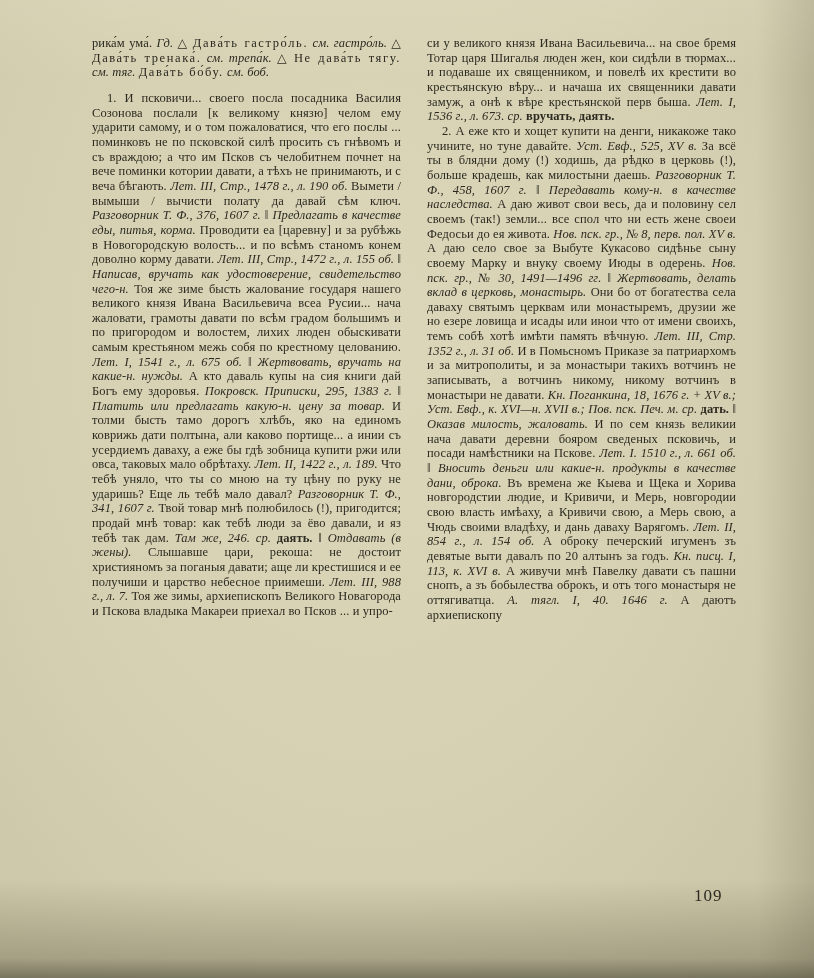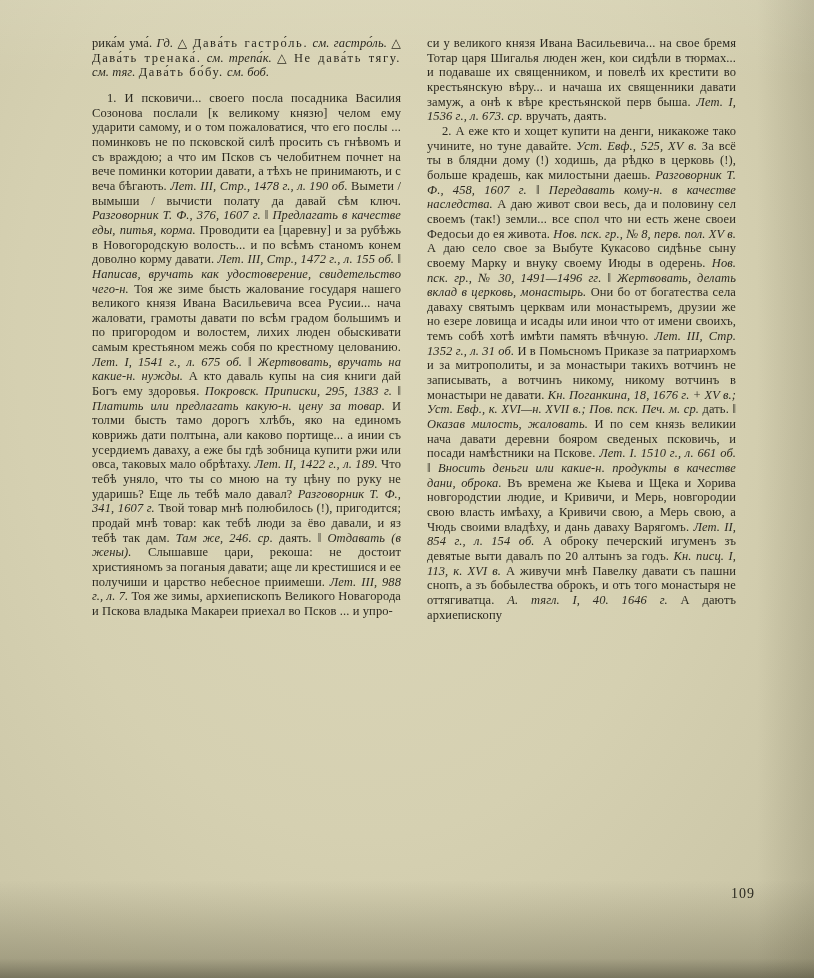--- a/index.html
+++ b/index.html
@@ -33,29 +33,28 @@
     text-align: justify;
     font-size: 12.5px;
     line-height: 14.65px;
     color: #2c2a21;
     letter-spacing: 0.1px;
   }
   .col p { margin: 0; }
   .col p.indent { text-indent: 15px; }
   .col p.gap { margin-bottom: 11px; }
   .i { font-style: italic; }
-  .b { font-weight: normal; }
+  .b { font-weight: bold; }
   .sp { letter-spacing: 1.6px; }
   .page-number {
     position: absolute;
     left: 694px; top: 886px;
-    font-size: 14px;
+    font-size: 17px;
     letter-spacing: 1px;
     color: #2c2a21;
-    margin-left: 37px;
   }
 </style>
 </head>
 <body>
 
 <div class="scan-page">
   <div class="text-block">
     <div class="col">
         <p class="gap"><span>рика́м ума́. </span><span class="i">Гд.</span><span> △ </span><span class="sp">Дава́ть гастро́ль.</span><span> </span><span class="i">см. гастро́ль.</span><span> △ </span><span class="sp">Дава́ть тренака́.</span><span> </span><span class="i">см. трепа́к.</span><span> △ </span><span class="sp">Не дава́ть тягу.</span><span> </span><span class="i">см. тяг.</span><span> </span><span class="sp">Дава́ть бо́бу.</span><span> </span><span class="i">см. боб.</span></p>
         <p class="indent"><span>1. И псковичи... своего посла посадника Василия Созонова послали [к великому князю] челом ему ударити самому, и о том пожаловатися, что его послы ... поминковъ не по псковской силѣ просить съ гнѣвомъ и съ враждою; а что им Псков съ челобитнем почнет на вече поминки котории давати, а тѣхъ не принимають, и с веча бѣгають. </span><span class="i">Лет. III, Стр., 1478 г., л. 190 об.</span><span> Вымети / вымыши / вычисти полату да давай сѣм ключ. </span><span class="i">Разговорник Т. Ф., 376, 1607 г.</span><span> ‖ </span><span class="i">Предлагать в качестве еды, питья, корма.</span><span> Проводити еа [царевну] и за рубѣжь в Новогородскую волость... и по всѣмъ станомъ конем доволно корму давати. </span><span class="i">Лет. III, Стр., 1472 г., л. 155 об.</span><span> ‖ </span><span class="i">Написав, вручать как удостоверение, свидетельство чего-н.</span><span> Тоя же зиме бысть жалование государя нашего великого князя Ивана Васильевича всеа Русии... нача жаловати, грамоты давати по всѣм градом большимъ и по пригородом и волостем, лихих люден обыскивати самым крестьяном межь собя по крестному целованию. </span><span class="i">Лет. I, 1541 г., л. 675 об.</span><span> ‖ </span><span class="i">Жертвовать, вручать на какие-н. нужды.</span><span> А кто даваль купы на сия книги дай Богъ ему здоровья. </span><span class="i">Покровск. Приписки, 295, 1383 г.</span><span> ‖ </span><span class="i">Платить или предлагать какую-н. цену за товар.</span><span> И толми бысть тамо дорогъ хлѣбъ, яко на единомъ коврижь дати полтына, али каково портище... а инии съ усердиемъ даваху, а еже бы гдѣ зобница купити ржи или овса, таковых мало обрѣтаху. </span><span class="i">Лет. II, 1422 г., л. 189.</span><span> Что тебѣ уняло, что ты со мною на ту цѣну по руку не ударишь? Еще ль тебѣ мало давал? </span><span class="i">Разговорник Т. Ф., 341, 1607 г.</span><span> Твой товар мнѣ полюбилось (!), пригодится; продай мнѣ товар: как тебѣ люди за ёво давали, и яз тебѣ так дам. </span><span class="i">Там же, 246. ср. </span><span class="b">даять.</span><span> ‖ </span><span class="i">Отдавать (в жены).</span><span> Слышавше цари, рекоша: не достоит християномъ за поганыя давати; аще ли крестишися и ее получиши и царство небесное приимеши. </span><span class="i">Лет. III, 988 г., л. 7.</span><span> Тоя же зимы, архиепископъ Великого Новагорода и Пскова владыка Макареи приехал во Псков ... и упро-</span></p>

